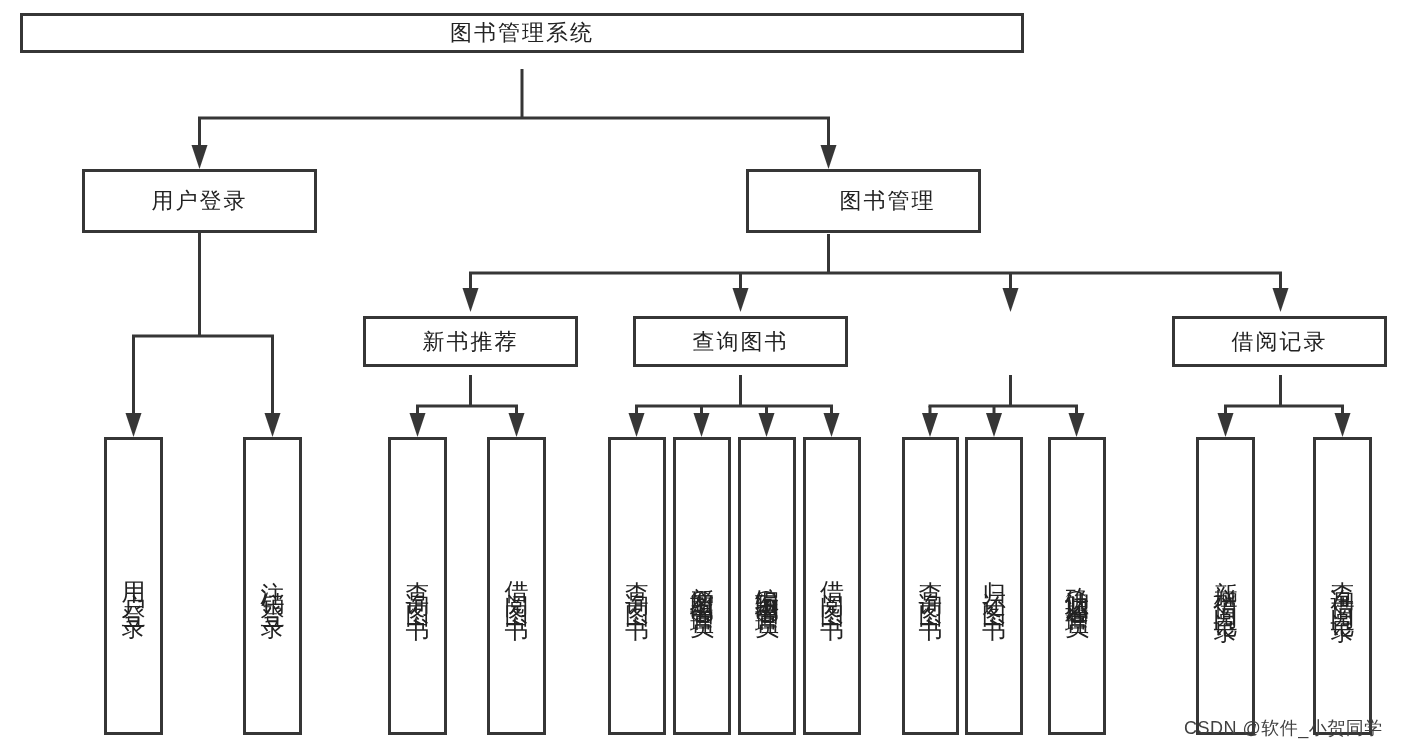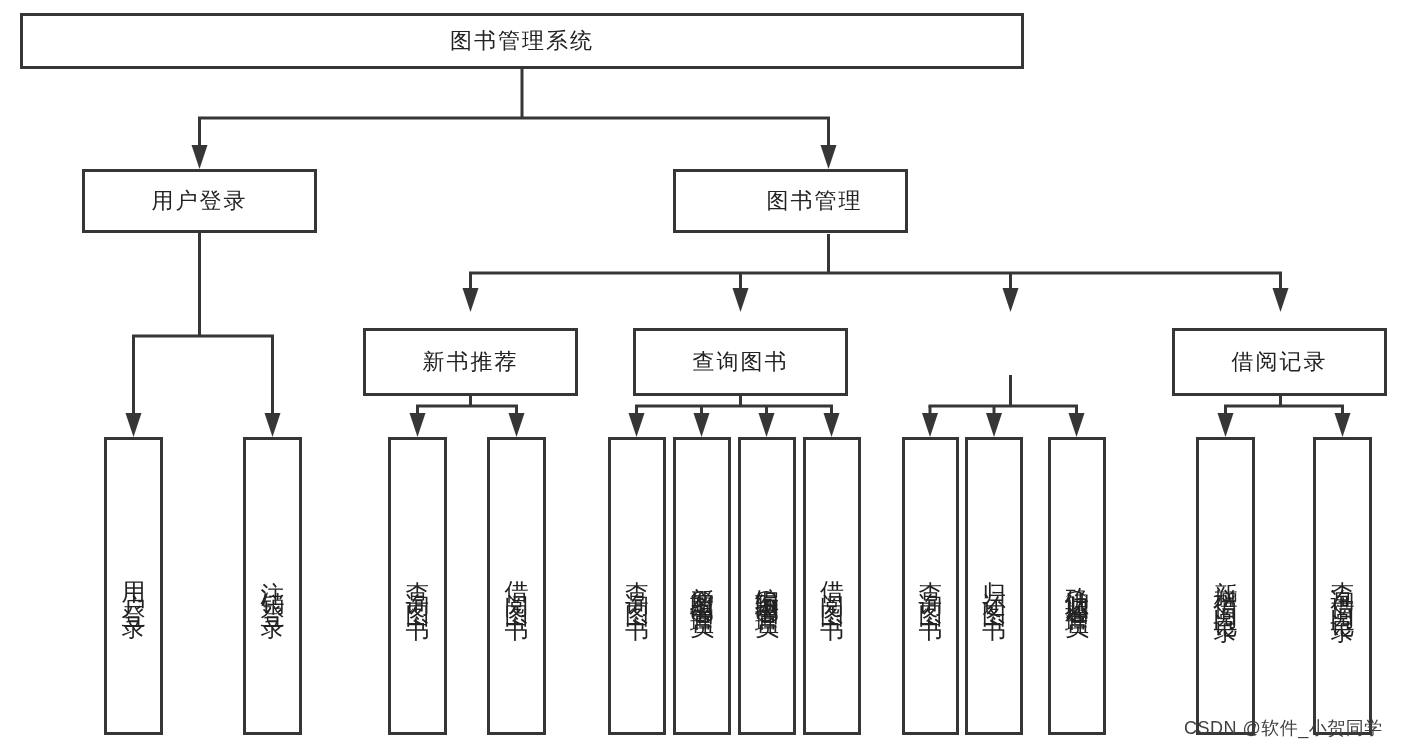--- a/index.html
+++ b/index.html
@@ -16,23 +16,23 @@
     position:absolute;
     box-sizing:border-box;
     border:3px solid #363636;
     background:#ffffff;
     display:flex;
     align-items:center;
     justify-content:center;
     z-index:2;
   }
   .hbox{font-size:22px;letter-spacing:2px;white-space:nowrap;}
-  .root{left:20px;top:13px;width:1004px;height:56px;}
+  .root{left:20px;top:13px;width:1004px;height:40px;}
   .lvl2{top:169px;width:235px;height:64px;}
-  .lvl3{top:328px;width:215px;height:68px;font-family:Liberation Serif, serif;}
+  .lvl3{top:316px;width:215px;height:51px;font-family:Liberation Serif, serif;}
   .leaf{
     top:437px;height:298px;
     writing-mode:vertical-rl;
     text-orientation:mixed;
     font-size:24px;
     line-height:1;
   }
   .ls4{letter-spacing:12px;}
   .ls6{letter-spacing:8px;}
   .ls9{letter-spacing:4px;}
@@ -120,21 +120,21 @@
     </g>
   </svg>
 
   <div class="box hbox root">
     <span>图书管理系统</span>
   </div>
 
   <div class="box hbox lvl2" style="left:82px;">
     <span>用户登录</span>
   </div>
-  <div class="box hbox lvl2" style="left:673px;padding-left:48px;">
+  <div class="box hbox lvl2" style="left:746px;padding-left:48px;">
     <span>图书管理</span>
   </div>
 
   <div class="box hbox lvl3" style="left:363px;">
     <span>新书推荐</span>
   </div>
   <div class="box hbox lvl3" style="left:633px;">
     <span>查询图书</span>
   </div>
   <div class="box hbox lvl3" style="left:1172px;">

